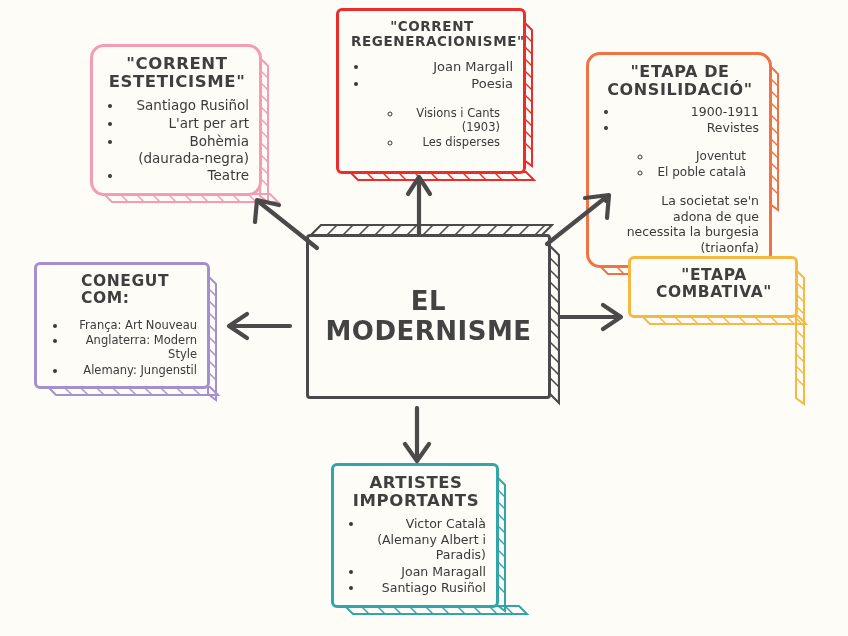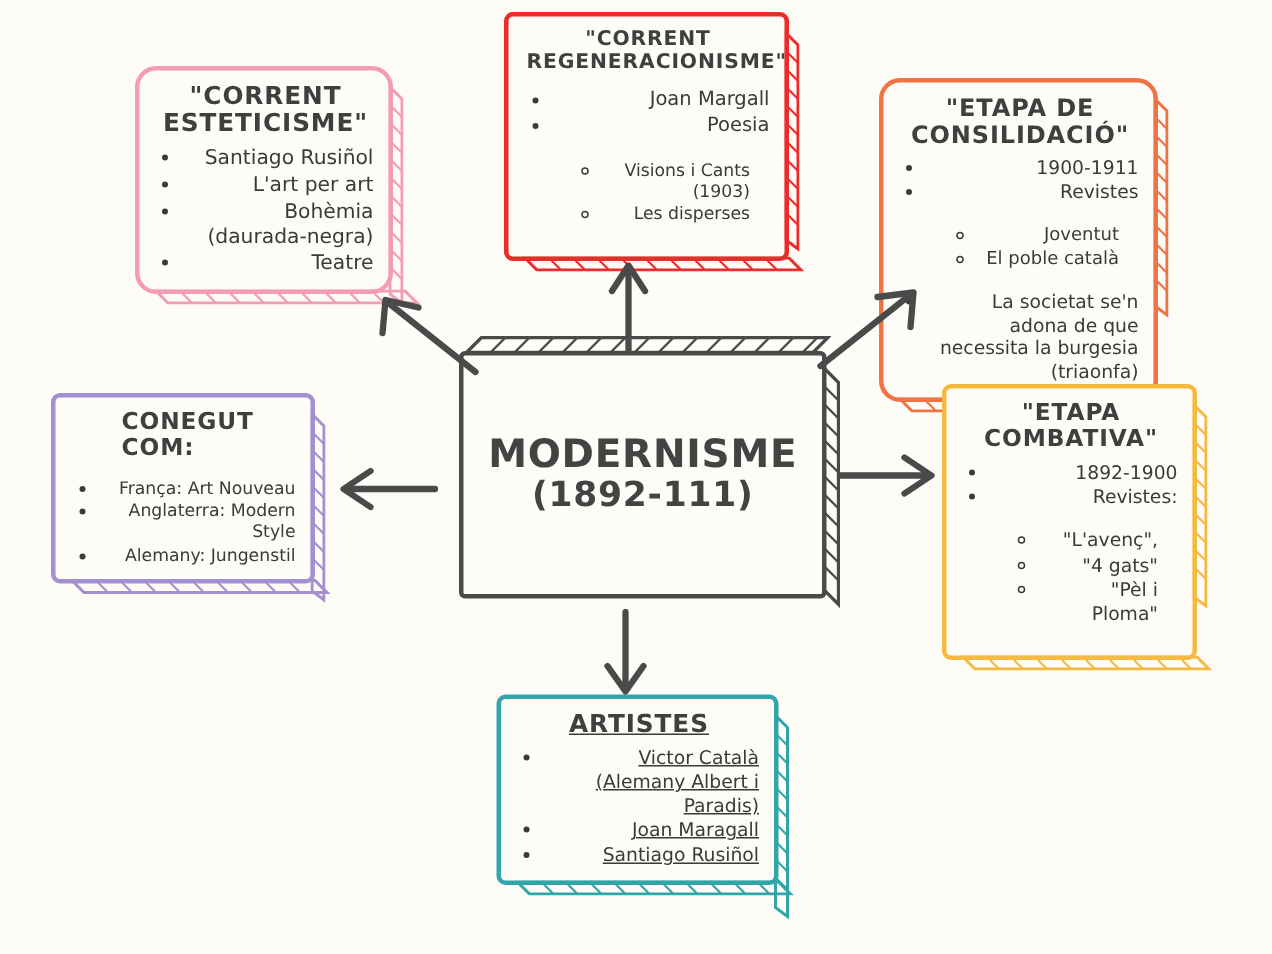--- a/index.html
+++ b/index.html
@@ -96,23 +96,22 @@
 
   #node-combativa {
     left: 628px; top: 256px; width: 170px;
     border-color: #f5b942;
   }
   #node-combativa .node-title { font-size: 15.5px; }
   #node-combativa ul.lvl1 { font-size: 12.5px; }
   #node-combativa ul.lvl2 { font-size: 12.5px; }
 
   #node-artistes {
-    left: 331px; top: 463px; width: 188px;
+    left: 331px; top: 463px; width: 168px;
     border-color: #31a5a8;
-    text-decoration: underline;
   }
   #node-artistes .node-title { font-size: 16.5px; }
   #node-artistes ul.lvl1 { font-size: 12.5px; }
 
   #node-conegut {
     left: 34px; top: 262px; width: 176px;
     border-color: #a48fcf;
   }
   #node-conegut .node-title { font-size: 15.5px; margin-bottom: 10px; }
   #node-conegut ul.lvl1 { font-size: 11.5px; }
@@ -314,31 +313,20 @@
           <line x1="98" y1="1" x2="106" y2="9"></line>
         <line x1="114" y1="1" x2="122" y2="9"></line>
           <line x1="130" y1="1" x2="138" y2="9"></line>
         <line x1="146" y1="1" x2="154" y2="9"></line>
       </g>
     </svg>
     <div class="node-title">
       <div>"ETAPA</div>
       <div>COMBATIVA"</div>
     </div>
-    <ul class="lvl1">
-      <li>1892-1900</li>
-      <li>
-        <span>Revistes:</span>
-        <ul class="lvl2">
-          <li>"L'avenç",</li>
-          <li>"4 gats"</li>
-          <li>"Pèl i Ploma"</li>
-        </ul>
-      </li>
-    </ul>
   </div>
 
   <div class="node sq" id="node-artistes">
     <svg class="shadow-r" viewBox="0 0 10 140" preserveAspectRatio="none">
       <path d="M1,2 L9,10 L9,136 L1,130 Z" fill="none" stroke="#31a5a8" stroke-width="2"></path>
       <g stroke="#31a5a8" stroke-width="1.4">
         <line x1="1" y1="14" x2="9" y2="22"></line>
           <line x1="1" y1="26" x2="9" y2="34"></line>
         <line x1="1" y1="38" x2="9" y2="46"></line>
           <line x1="1" y1="50" x2="9" y2="58"></line>
@@ -359,20 +347,21 @@
         <line x1="82" y1="1" x2="90" y2="9"></line>
           <line x1="98" y1="1" x2="106" y2="9"></line>
         <line x1="114" y1="1" x2="122" y2="9"></line>
           <line x1="130" y1="1" x2="138" y2="9"></line>
         <line x1="146" y1="1" x2="154" y2="9"></line>
           <line x1="162" y1="1" x2="170" y2="9"></line>
       </g>
     </svg>
     <div class="node-title">
       <div>ARTISTES</div>
+      <div>IMPORTANTS</div>
     </div>
     <ul class="lvl1">
       <li>Victor Català (Alemany Albert i Paradis)</li>
       <li>Joan Maragall</li>
       <li>Santiago Rusiñol</li>
     </ul>
   </div>
 
   <div class="node sq" id="node-conegut">
     <svg class="shadow-r" viewBox="0 0 10 130" preserveAspectRatio="none">
@@ -440,22 +429,22 @@
           <line x1="130" y1="11" x2="140" y2="1"></line>
         <line x1="146" y1="11" x2="156" y2="1"></line>
           <line x1="162" y1="11" x2="172" y2="1"></line>
         <line x1="178" y1="11" x2="188" y2="1"></line>
           <line x1="194" y1="11" x2="204" y2="1"></line>
         <line x1="210" y1="11" x2="220" y2="1"></line>
           <line x1="226" y1="11" x2="236" y2="1"></line>
       </g>
     </svg>
     <div class="central-text">
+      <div>EL</div>
       <div>MODERNISME</div>
-      <div class="line-small">(1892-111)</div>
     </div>
   </div>
 
   <svg class="arrow" style="left:245px; top:192px; width:80px; height:62px;" viewBox="0 0 80 62">
     <g fill="none" stroke="#4a4a4a" stroke-width="4.2" stroke-linecap="round" stroke-linejoin="round">
       <line x1="72" y1="56" x2="14" y2="10"></line>
       <polyline points="10,30 12,8 34,13"></polyline>
     </g>
   </svg>
 

